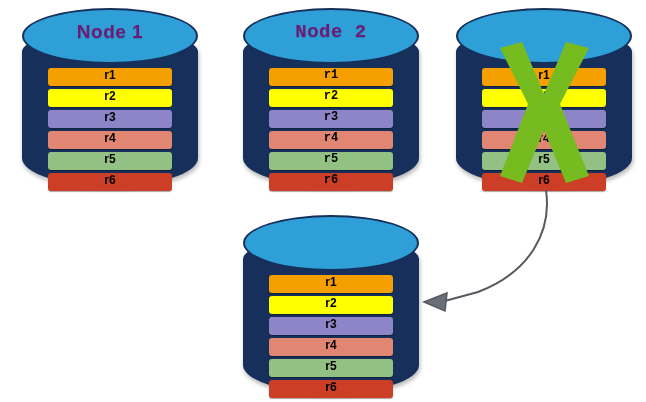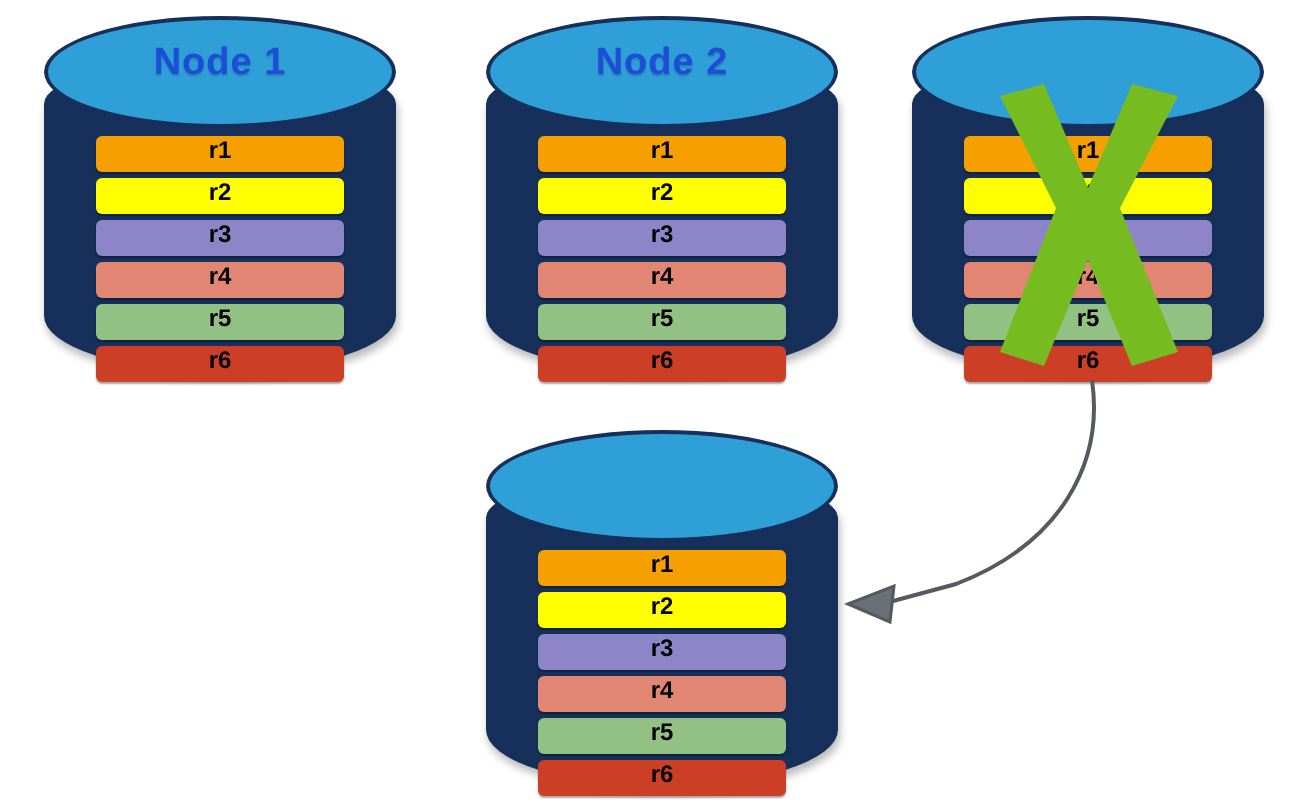--- a/index.html
+++ b/index.html
@@ -49,21 +49,21 @@
     border-radius: 50%;
     border: 2px solid #16305b;
     box-sizing: border-box;
   }
   .node-title {
     position: absolute;
     left: 0;
     top: 13px;
     width: 176px;
     text-align: center;
-    color: #1d4ed8;
+    color: #701a75;
     font-size: 19px;
     font-weight: bold;
     letter-spacing: 0.5px;
     z-index: 4;
     text-shadow: 0 1px 1px rgba(0,0,0,0.18);
   }
 
   .rows {
     position: absolute;
     left: 26px;
@@ -118,21 +118,21 @@
     <div class="rows">
       <div class="row" style="background:#f5a000;">r1</div>
       <div class="row" style="background:#ffff00;">r2</div>
       <div class="row" style="background:#8d85c8;">r3</div>
       <div class="row" style="background:#e08672;">r4</div>
       <div class="row" style="background:#92c183;">r5</div>
       <div class="row" style="background:#cc3f26;">r6</div>
     </div>
   </div>
 
-  <div class="node" style="left:243px; top:8px;">
+  <div class="node" style="left:243px; top:8px;font-family:Liberation Mono, monospace;">
     <div class="node-body"></div>
     <div class="node-top"></div>
     <div class="node-title">Node  2</div>
     <div class="rows">
       <div class="row" style="background:#f5a000;">r1</div>
       <div class="row" style="background:#ffff00;">r2</div>
       <div class="row" style="background:#8d85c8;">r3</div>
       <div class="row" style="background:#e08672;">r4</div>
       <div class="row" style="background:#92c183;">r5</div>
       <div class="row" style="background:#cc3f26;">r6</div>

